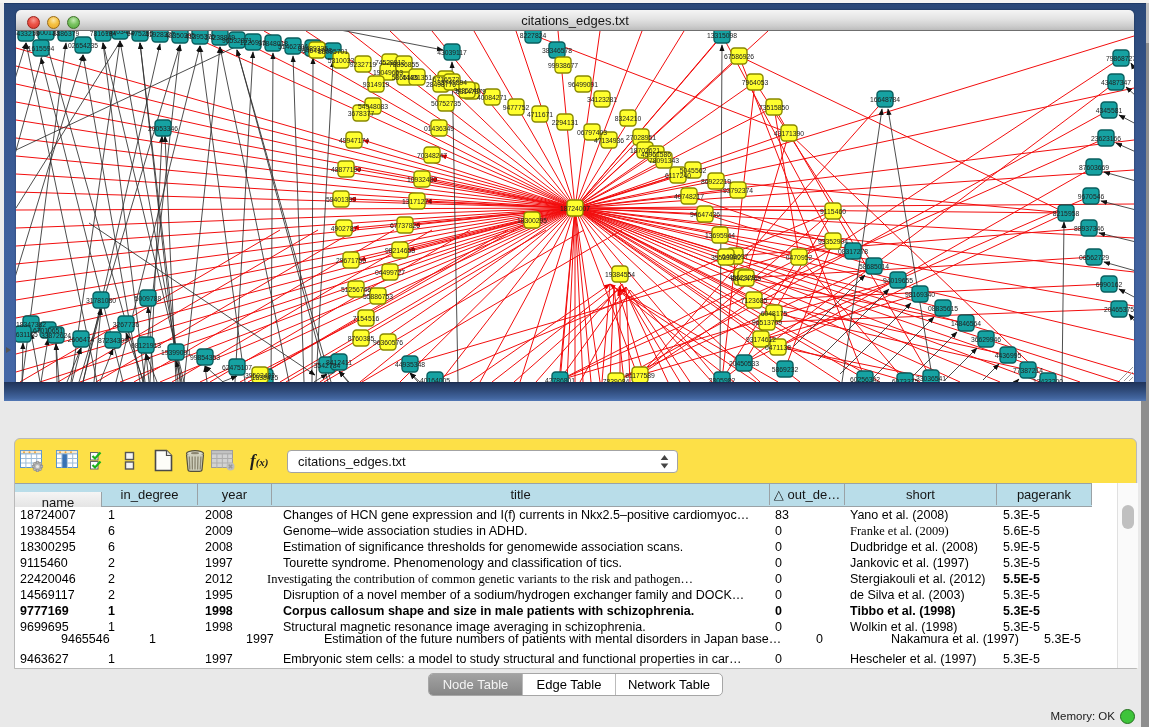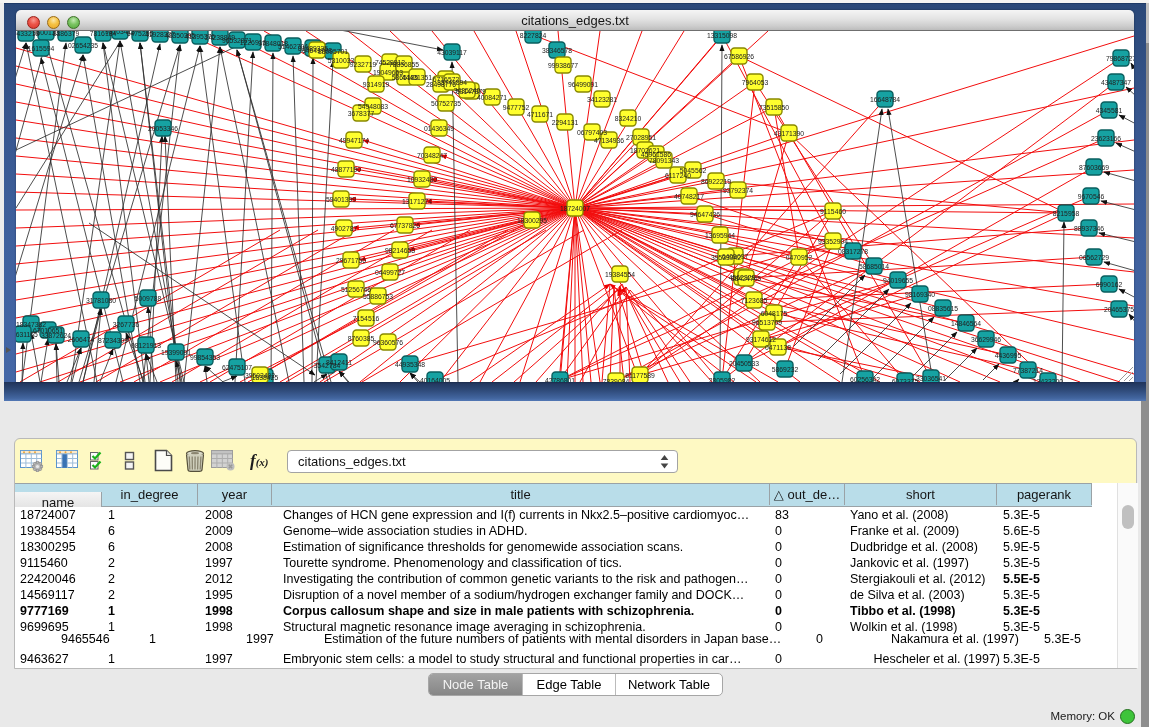--- a/index.html
+++ b/index.html
@@ -31,21 +31,21 @@
   #tlg{left:50.5px;background:radial-gradient(circle at 50% 30%,#c3e9b4 0%,#7bc463 45%,#50a73a 100%);border:1px solid #3e7027;}
   #graph{position:absolute;left:0;top:21px;width:1118px;height:351px;background:#fff;}
   
   #panel{left:0;top:401px;width:1141px;height:326px;background:#e9e9e9;}
   #phead{position:absolute;left:0;top:1px;width:1141px;height:29px;
        background:linear-gradient(180deg,#ececec,#e2e2e2);border-top:1px solid #f8f8f8;}
   #phead span{position:absolute;left:9px;top:7px;font-size:13px;color:#303030;}
   #pclose{position:absolute;left:1123px;top:4px;font-size:15px;font-weight:bold;color:#111;}
   
   #container{position:absolute;left:14px;top:37px;width:1121px;height:229px;
-       background:#fef9c3;border:1px solid #b9b9b9;border-radius:6px 6px 0 0;}
+       background:#fde047;border:1px solid #b9b9b9;border-radius:6px 6px 0 0;}
   #combo{position:absolute;left:272px;top:11px;width:389px;height:21px;background:#fff;
        border:1px solid #a3a3a3;border-radius:4px;font-size:13px;color:#111;}
   #combo span{position:absolute;left:10px;top:3px;}
   
   #thead{position:absolute;left:0;top:44px;width:1077px;height:22px;background:#b9dde9;
       border-top:1px solid #9aa2a6;border-bottom:1px solid #9aa2a6;}
   .hc{position:absolute;top:0;height:21px;border-right:1px solid #9aa2a6;
       font-size:13px;color:#151515;text-align:center;line-height:21px;overflow:hidden;}
   #hc-name{background:linear-gradient(180deg,#f5f5f5,#dedede);margin-top:8px;}
   #tbody{position:absolute;left:0;top:68px;width:1077px;height:161px;background:#fff;overflow:hidden;}
@@ -777,21 +777,21 @@
           <i style="left:760px;width:70px;">83</i>
           <i style="left:835px;width:150px;">Yano et al. (2008)</i>
           <i style="left:988px;width:85px;">5.3E-5</i>
         </div>
 <div class="tr" style="top:16px;">
           <i style="left:5px;width:85px;">19384554</i>
           <i style="left:93px;width:90px;">6</i>
           <i style="left:190px;width:70px;">2009</i>
           <i style="left:268px;width:490px;">Genome–wide association studies in ADHD.</i>
           <i style="left:760px;width:70px;">0</i>
-          <i style="left:835px;width:150px;">Franke et al. (2009)</i>
+          <i style="left:835px;width:150px;font-family:Liberation Serif, serif;">Franke et al. (2009)</i>
           <i style="left:988px;width:85px;">5.6E-5</i>
         </div>
 <div class="tr" style="top:32px;">
           <i style="left:5px;width:85px;">18300295</i>
           <i style="left:93px;width:90px;">6</i>
           <i style="left:190px;width:70px;">2008</i>
           <i style="left:268px;width:490px;">Estimation of significance thresholds for genomewide association scans.</i>
           <i style="left:760px;width:70px;">0</i>
           <i style="left:835px;width:150px;">Dudbridge et al. (2008)</i>
           <i style="left:988px;width:85px;">5.9E-5</i>
@@ -802,21 +802,21 @@
           <i style="left:190px;width:70px;">1997</i>
           <i style="left:268px;width:490px;">Tourette syndrome. Phenomenology and classification of tics.</i>
           <i style="left:760px;width:70px;">0</i>
           <i style="left:835px;width:150px;">Jankovic et al. (1997)</i>
           <i style="left:988px;width:85px;">5.3E-5</i>
         </div>
 <div class="tr" style="top:64px;">
           <i style="left:5px;width:85px;">22420046</i>
           <i style="left:93px;width:90px;">2</i>
           <i style="left:190px;width:70px;">2012</i>
-          <i style="left:268px;width:490px;">Investigating the contribution of common genetic variants to the risk and pathogen…</i>
+          <i style="left:252px;width:490px;font-family:Liberation Serif, serif;">Investigating the contribution of common genetic variants to the risk and pathogen…</i>
           <i style="left:760px;width:70px;">0</i>
           <i style="left:835px;width:150px;">Stergiakouli et al. (2012)</i>
           <i style="left:988px;width:85px;font-weight:bold;">5.5E-5</i>
         </div>
 <div class="tr" style="top:80px;">
           <i style="left:5px;width:85px;">14569117</i>
           <i style="left:93px;width:90px;">2</i>
           <i style="left:190px;width:70px;">1995</i>
           <i style="left:268px;width:490px;">Disruption of a novel member of a sodium/hydrogen exchanger family and DOCK…</i>
           <i style="left:760px;width:70px;">0</i>
@@ -849,21 +849,21 @@
           <i style="left:760px;width:70px;">0</i>
           <i style="left:835px;width:150px;">Nakamura et al. (1997)</i>
           <i style="left:988px;width:85px;">5.3E-5</i>
         </div>
 <div class="tr" style="top:144px;">
           <i style="left:5px;width:85px;">9463627</i>
           <i style="left:93px;width:90px;">1</i>
           <i style="left:190px;width:70px;">1997</i>
           <i style="left:268px;width:490px;">Embryonic stem cells: a model to study structural and functional properties in car…</i>
           <i style="left:760px;width:70px;">0</i>
-          <i style="left:835px;width:150px;text-align:right;">Hescheler et al. (1997)</i>
+          <i style="left:835px;width:150px;">Hescheler et al. (1997)</i>
           <i style="left:988px;width:85px;">5.3E-5</i>
         </div>
     </div>
   </div>
   <div id="tabs">
     <div class="tab" id="tab1">Node Table</div>
     <div class="tab" id="tab2">Edge Table</div>
     <div class="tab" id="tab3">Network Table</div>
   </div>
   <div id="mem">Memory: OK</div>

